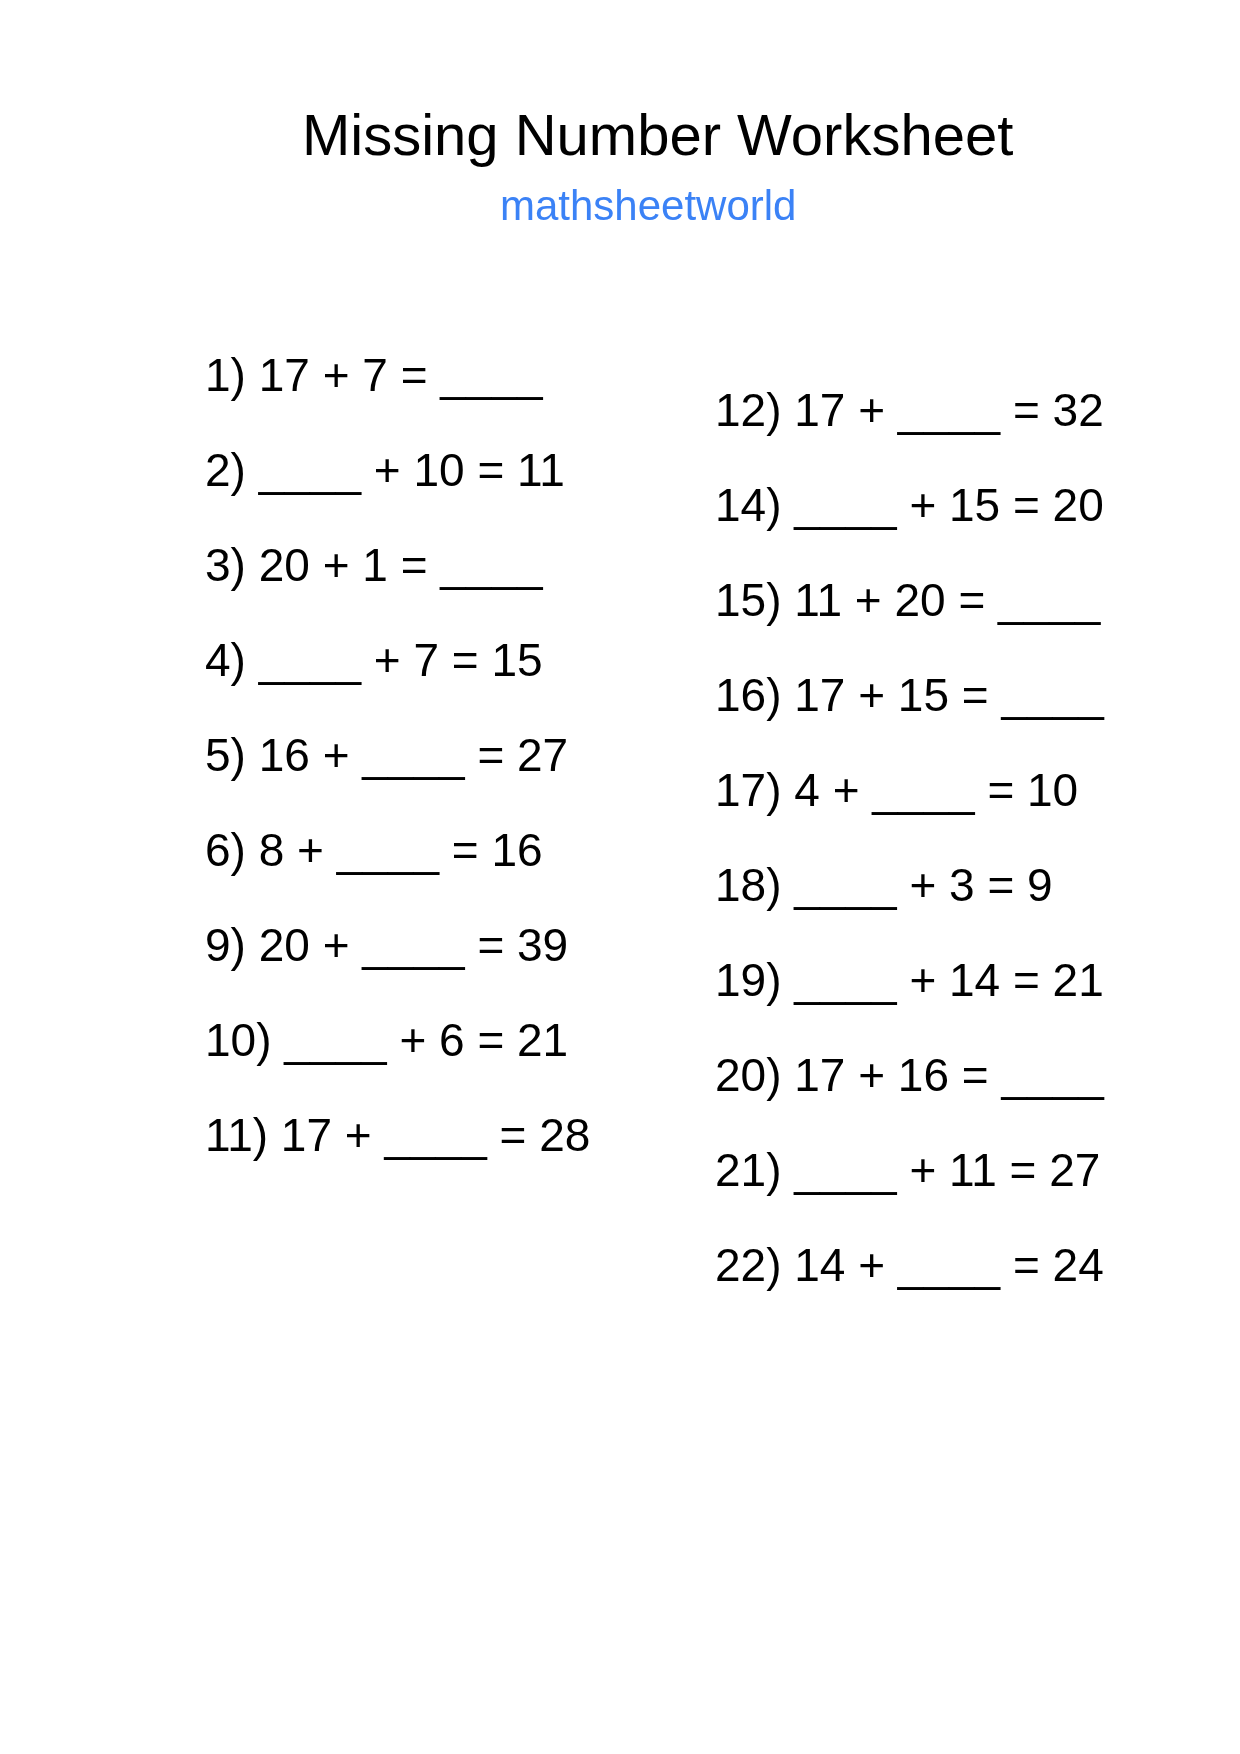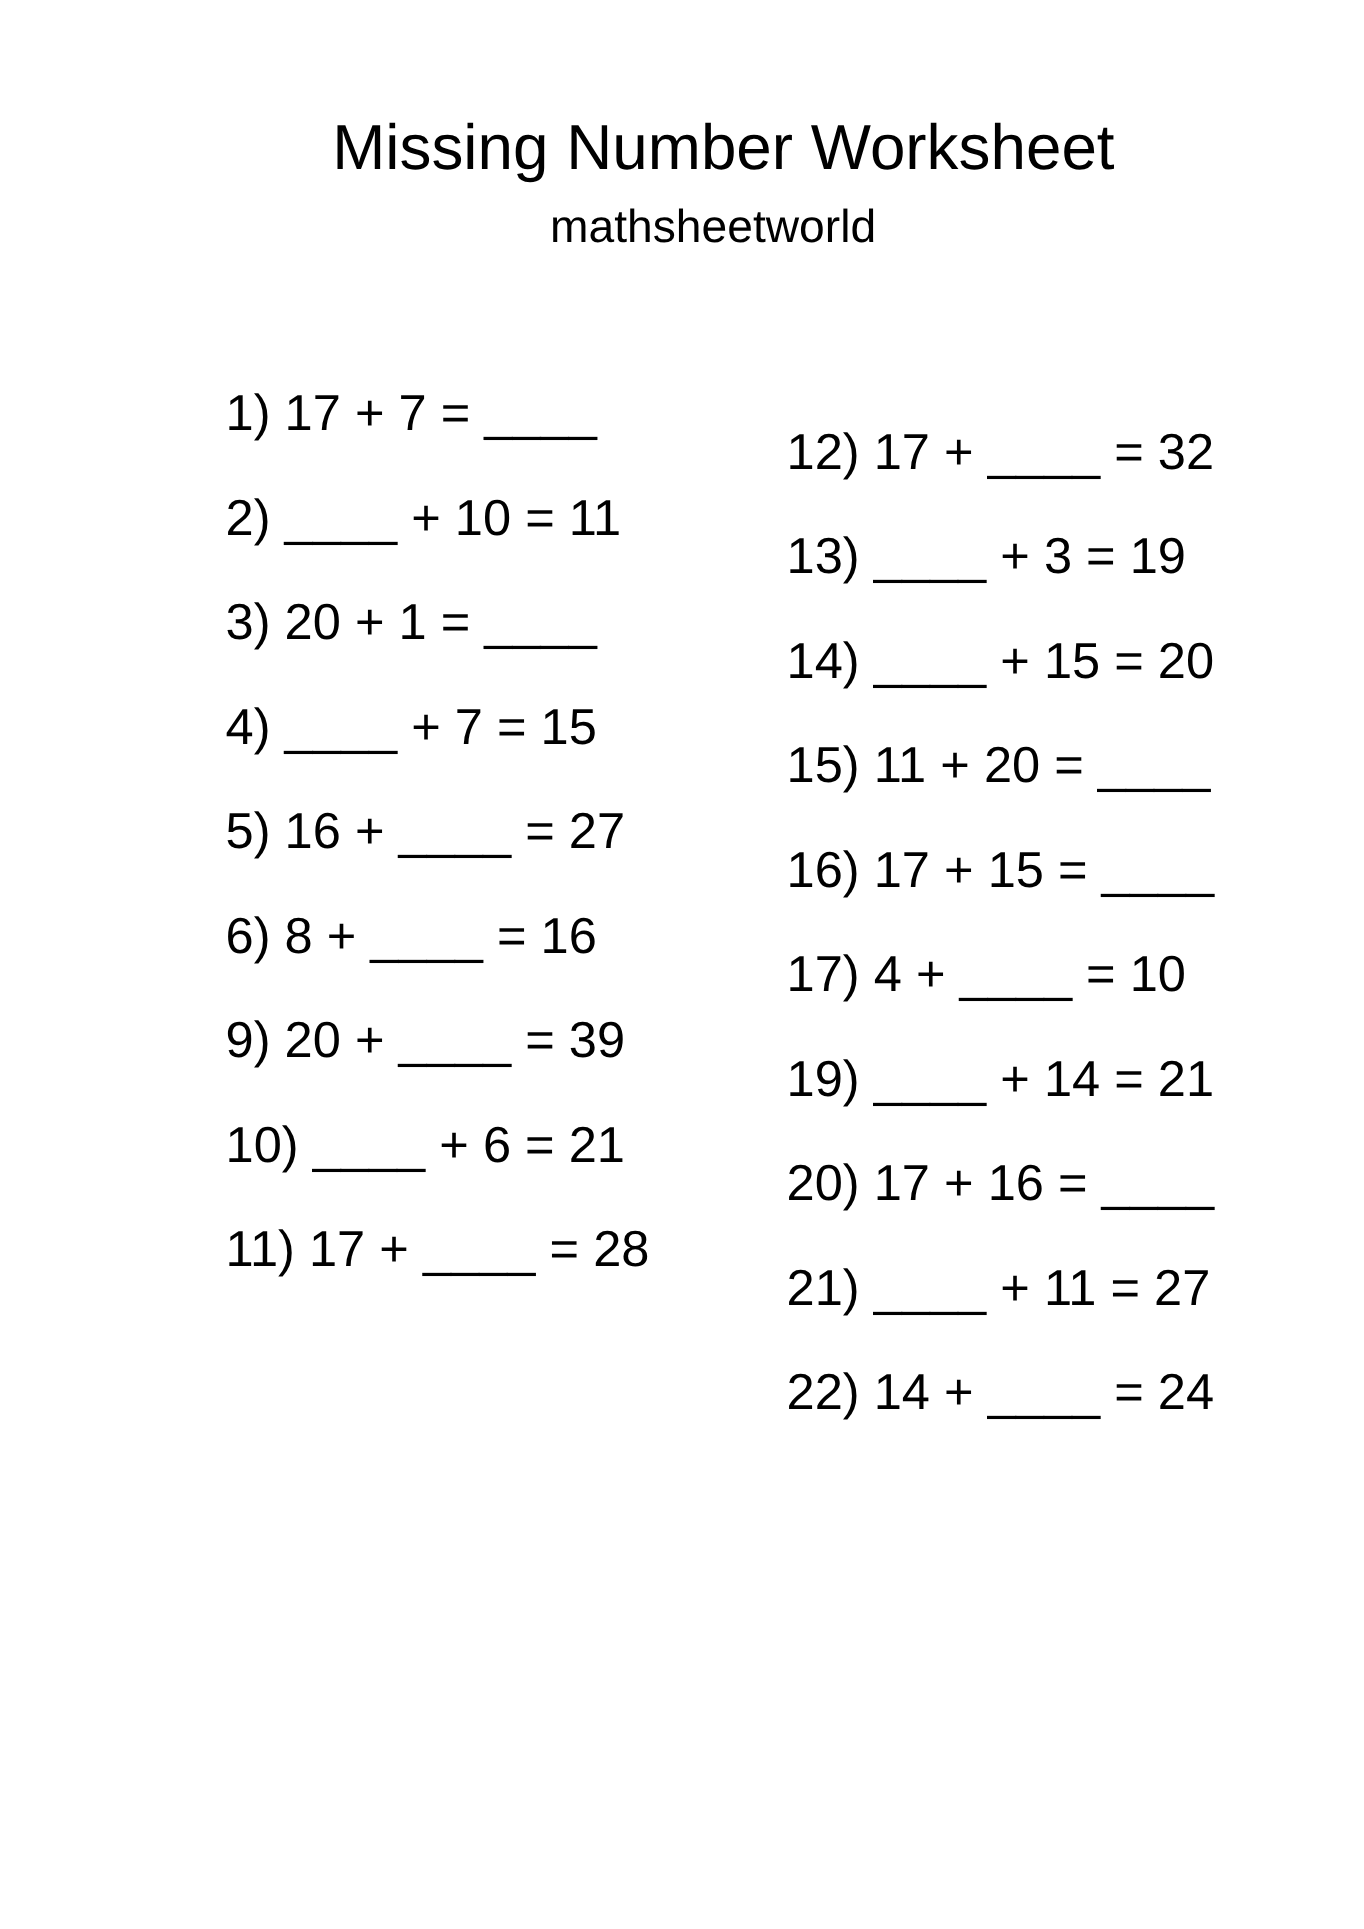--- a/index.html
+++ b/index.html
@@ -34,21 +34,21 @@
       margin: 0;
       font-weight: normal;
     }
     .subtitle {
       position: absolute;
       left: 500px;
       top: 185px;
       font-size: 42px;
       line-height: 1;
       white-space: nowrap;
-      color: #000000;
+      color: #3b82f6;
       margin: 0;
     }
     .column {
       position: absolute;
       top: 352px;
     }
     .column.left { left: 205px; }
     .column.right { left: 715px; margin-top: 35px; }
     .problem {
       height: 95px;
@@ -73,23 +73,23 @@
     <div class="problem"><span class="num">4)</span> <span class="eq">____ + 7 = 15</span></div>
     <div class="problem"><span class="num">5)</span> <span class="eq">16 + ____ = 27</span></div>
     <div class="problem"><span class="num">6)</span> <span class="eq">8 + ____ = 16</span></div>
     <div class="problem"><span class="num">9)</span> <span class="eq">20 + ____ = 39</span></div>
     <div class="problem"><span class="num">10)</span> <span class="eq">____ + 6 = 21</span></div>
     <div class="problem"><span class="num">11)</span> <span class="eq">17 + ____ = 28</span></div>
   </div>
 
   <div class="column right">
     <div class="problem"><span class="num">12)</span> <span class="eq">17 + ____ = 32</span></div>
-    <div class="problem"><span class="num">13)</span> <span class="eq">____ + 3 = 19</span></div>
     <div class="problem"><span class="num">14)</span> <span class="eq">____ + 15 = 20</span></div>
     <div class="problem"><span class="num">15)</span> <span class="eq">11 + 20 = ____</span></div>
     <div class="problem"><span class="num">16)</span> <span class="eq">17 + 15 = ____</span></div>
     <div class="problem"><span class="num">17)</span> <span class="eq">4 + ____ = 10</span></div>
+    <div class="problem"><span class="num">18)</span> <span class="eq">____ + 3 = 9</span></div>
     <div class="problem"><span class="num">19)</span> <span class="eq">____ + 14 = 21</span></div>
     <div class="problem"><span class="num">20)</span> <span class="eq">17 + 16 = ____</span></div>
     <div class="problem"><span class="num">21)</span> <span class="eq">____ + 11 = 27</span></div>
     <div class="problem"><span class="num">22)</span> <span class="eq">14 + ____ = 24</span></div>
   </div>
 </div>
 
 </body></html>

